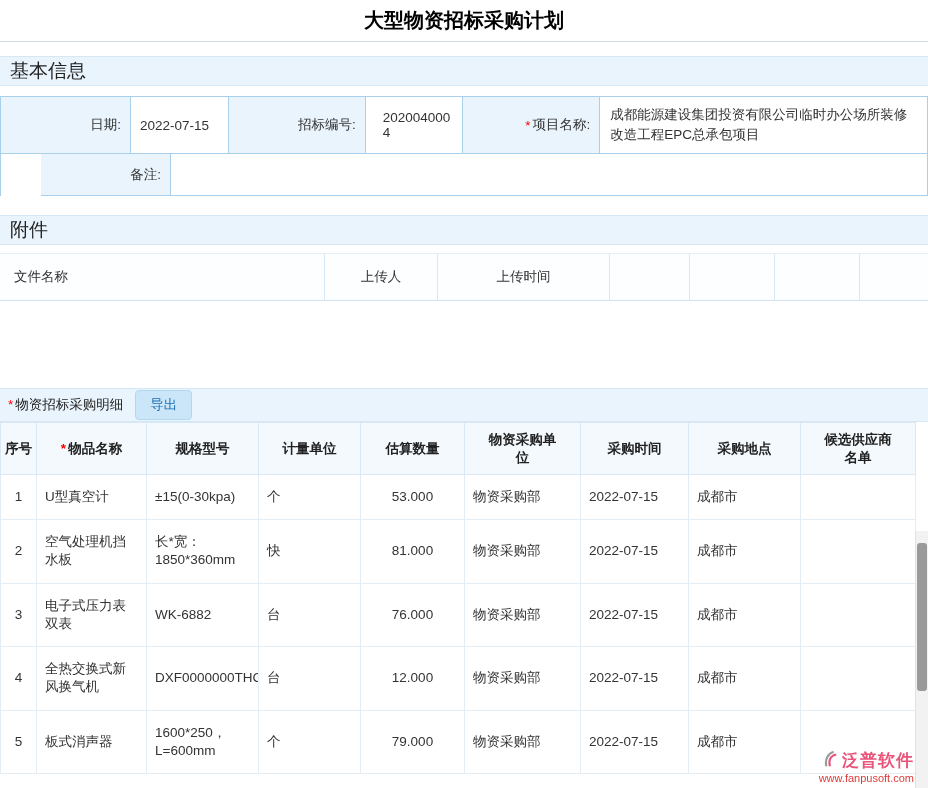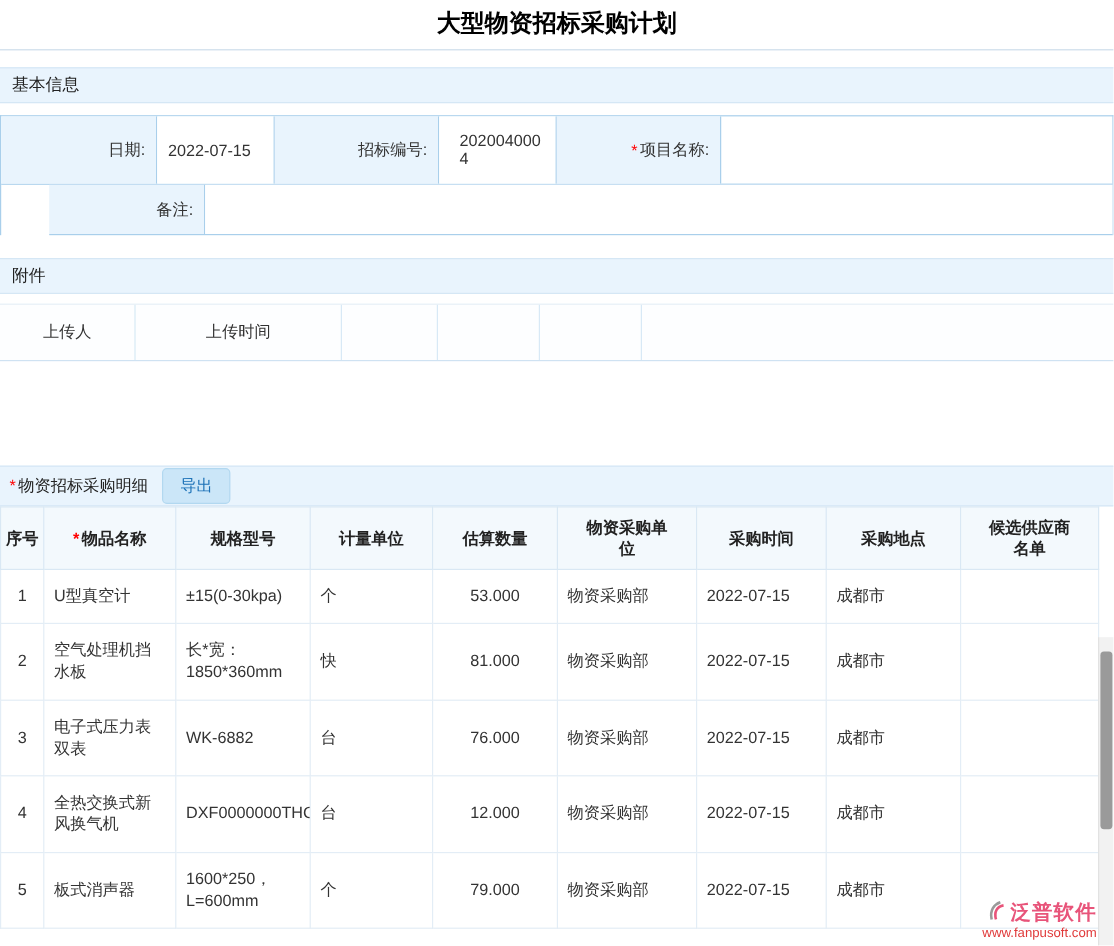--- a/index.html
+++ b/index.html
@@ -9,21 +9,21 @@
 
   .page-title { height:42px; line-height:40px; text-align:center;
                 font-size:20px; font-weight:bold; color:#000;
                 border-bottom:1px solid #ccdcea; }
 
   .spacer-a { height:14px; } .spacer-b { height:10px; }
   .spacer-c { height:19px; } .spacer-d { height:8px; } .spacer-e { height:87px; }
 
   .section-bar { height:30px; display:flex; align-items:center;
                  background:#e9f4fd; border-top:1px solid #d5e7f5; border-bottom:1px solid #d5e7f5;
-                 padding-left:10px; font-size:14px; color:#222; }
+                 padding-left:10px; font-size:19px; color:#222; }
 
   .req { color:#ff0000; margin-right:2px; }
 
   
   .form-table { border:1px solid #a9cfeb; border-bottom:0; }
   .frow { display:flex; border-bottom:1px solid #a9cfeb; }
   .fcell { border-right:1px solid #a9cfeb; display:flex; align-items:center;
            padding:6px 9px; font-size:13.5px; overflow:hidden; }
   .fcell.last { border-right:0; }
   .lbl { background:#e9f4fd; justify-content:flex-end; text-align:right; flex-shrink:0; }
@@ -98,39 +98,43 @@
     <div class="fcell lbl w3">
         <span>招标编号:</span>
       </div>
     <div class="fcell val w4 breakall">
         <span>2020040004</span>
       </div>
     <div class="fcell lbl w5">
         <span class="req">*</span>
         <span>项目名称:</span>
       </div>
+    <div class="fcell val w6 last val-project">
+        <span>成都能源建设集团投资有限公司临时办公场所装修改造工程EPC总承包项目</span>
+      </div>
   </div>
   <div class="frow r3">
     <div class="fcell lbl w1">
         <span>备注:</span>
       </div>
     <div class="fcell val w7 last">
         <span></span>
       </div>
   </div>
 </div>
 
 <div class="spacer-c"></div>
 
 <div class="section-bar">
   <span>附件</span>
 </div>
 <div class="spacer-d"></div>
 
 <div class="attach-header">
+  <div class="acell first aw0">文件名称</div>
   <div class="acell aw1">上传人</div>
   <div class="acell aw2">上传时间</div>
   <div class="acell aw3"></div>
   <div class="acell aw4"></div>
   <div class="acell aw5"></div>
   <div class="acell aw6 last"></div>
 </div>
 
 <div class="spacer-e"></div>
 

